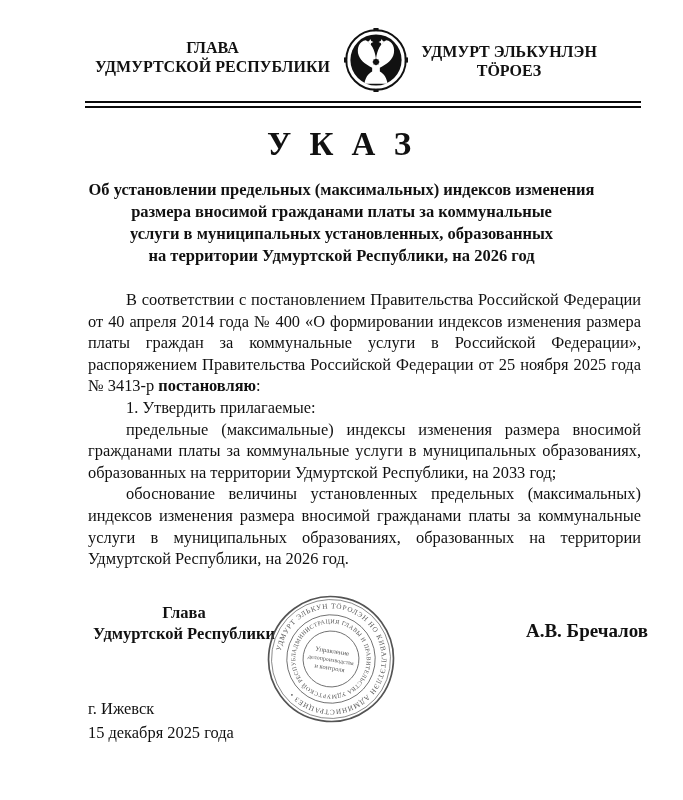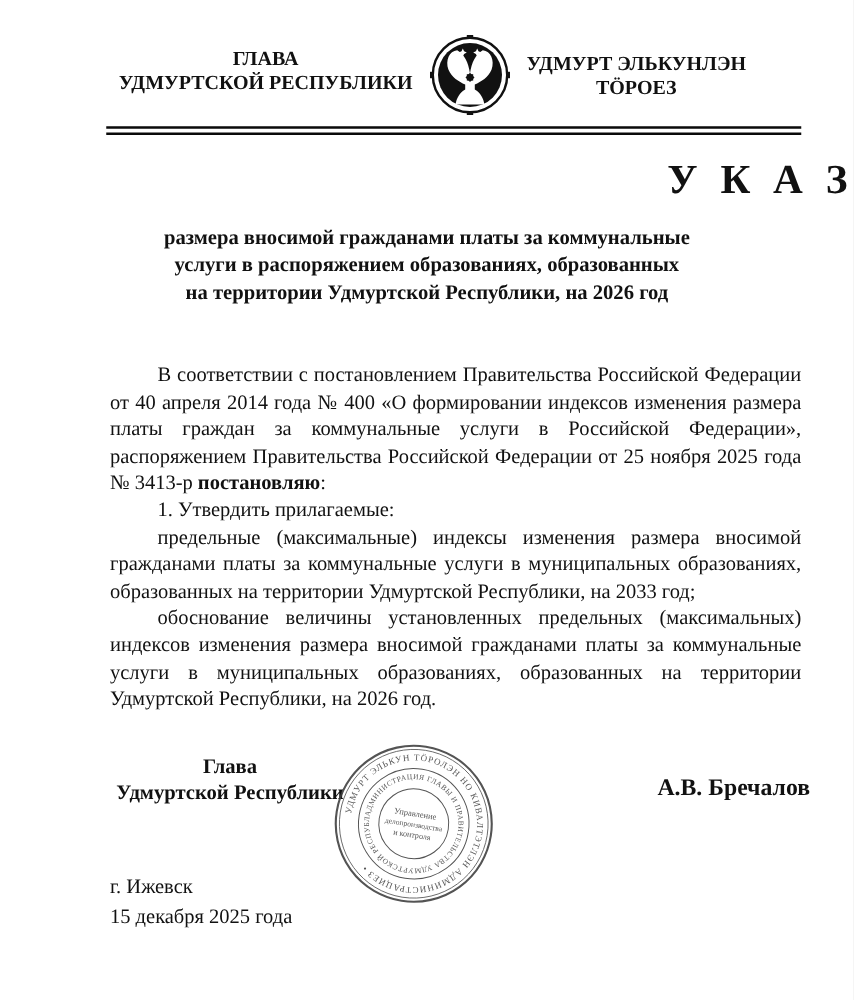--- a/index.html
+++ b/index.html
@@ -15,21 +15,21 @@
   .abs{position:absolute;}
   
   .hdr-left{left:80px;top:38px;width:265px;text-align:center;
     font-weight:bold;font-size:16px;line-height:19px;}
   .emblem{left:344px;top:27px;width:64px;height:66px;}
   .hdr-right{left:399px;top:42px;width:220px;text-align:center;
     font-weight:bold;font-size:16px;line-height:19px;}
   .double-rule{left:85px;top:101px;width:556px;height:3px;
     border-top:2px solid #0a0a0a;border-bottom:2px solid #0a0a0a;}
   
-  .title{left:0;top:126px;width:683px;text-align:right;
+  .title{left:0;top:126px;width:683px;text-align:center;
     font-weight:bold;font-size:33px;letter-spacing:5px;}
   .subtitle{left:60px;top:179px;width:563px;text-align:center;
     font-weight:bold;font-size:16.5px;line-height:22px;}
   
   .body-text{left:88px;top:289px;width:553px;
     font-size:16.4px;line-height:21.6px;text-align:justify;}
   .body-text p{margin:0;text-indent:38px;}
   
   .sig-pos{left:88px;top:602px;width:192px;text-align:center;
     font-weight:bold;font-size:16.5px;line-height:21px;}
@@ -73,22 +73,23 @@
   <div class="abs hdr-right">
     <div>УДМУРТ ЭЛЬКУНЛЭН</div>
     <div>ТӦРОЕЗ</div>
   </div>
 
   <div class="abs double-rule"></div>
 
   <div class="abs title">У К А З</div>
 
   <div class="abs subtitle">
+    <div>Об установлении предельных (максимальных) индексов изменения</div>
     <div>размера вносимой гражданами платы за коммунальные</div>
-    <div>услуги в распоряжением образованиях, образованных</div>
+    <div>услуги в муниципальных установленных, образованных</div>
     <div>на территории Удмуртской Республики, на 2026 год</div>
   </div>
 
   <div class="abs body-text">
     <p><span>В соответствии с постановлением Правительства Российской Федерации от 40 апреля 2014 года № 400 «О формировании индексов изменения размера платы граждан за коммунальные услуги в Российской Федерации», распоряжением Правительства Российской Федерации от 25 ноября 2025 года № 3413-р </span><b>постановляю</b><span>:</span></p>
     <p>1. Утвердить прилагаемые:</p>
     <p>предельные (максимальные) индексы изменения размера вносимой гражданами платы за коммунальные услуги в муниципальных образованиях, образованных на территории Удмуртской Республики, на 2033 год;</p>
     <p>обоснование величины установленных предельных (максимальных) индексов изменения размера вносимой гражданами платы за коммунальные услуги в муниципальных образованиях, образованных на территории Удмуртской Республики, на 2026 год.</p>
   </div>
 

